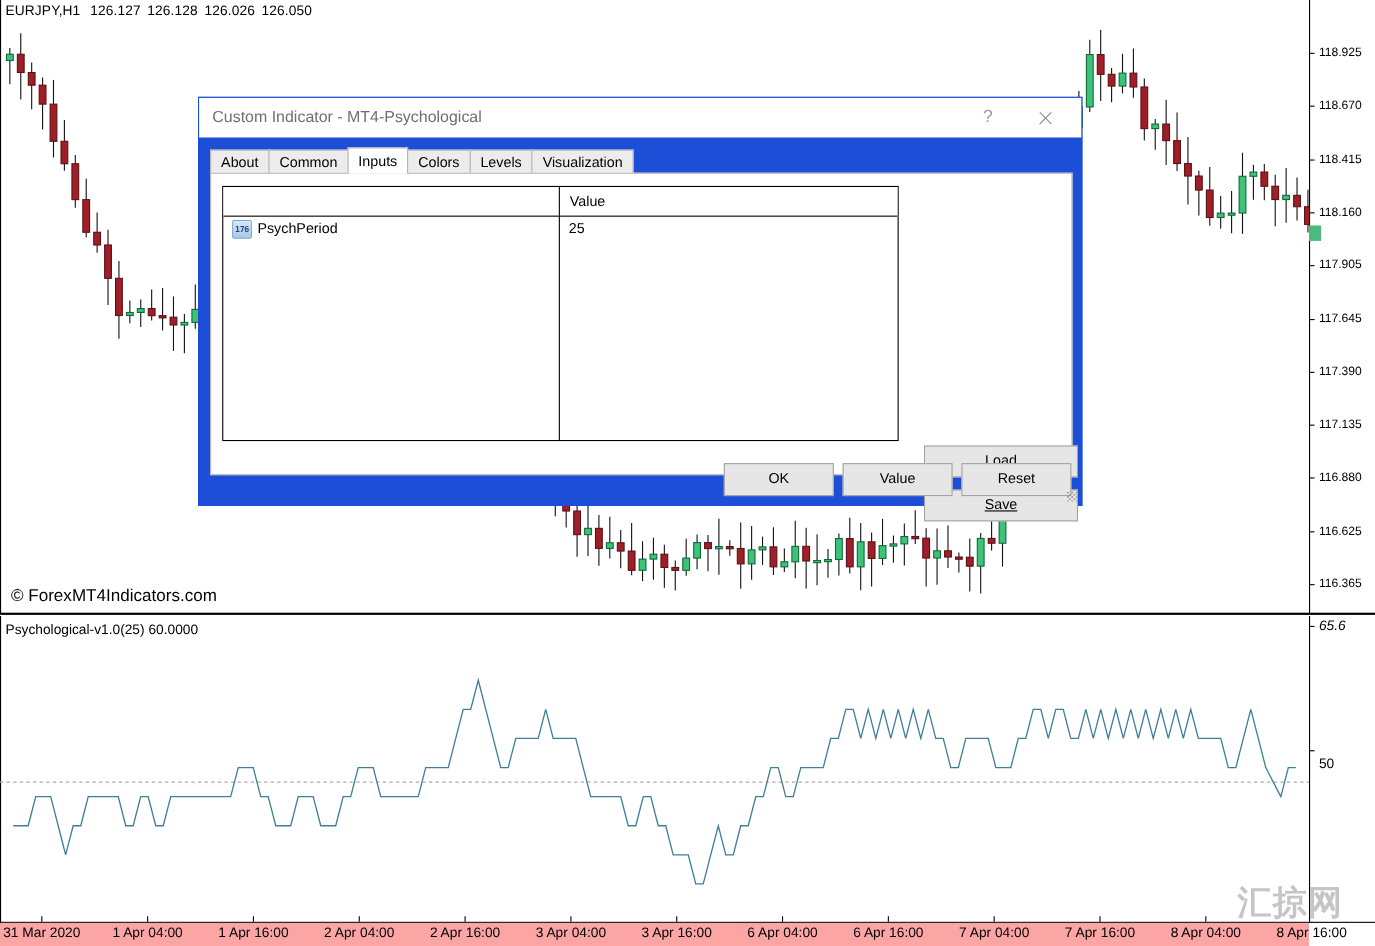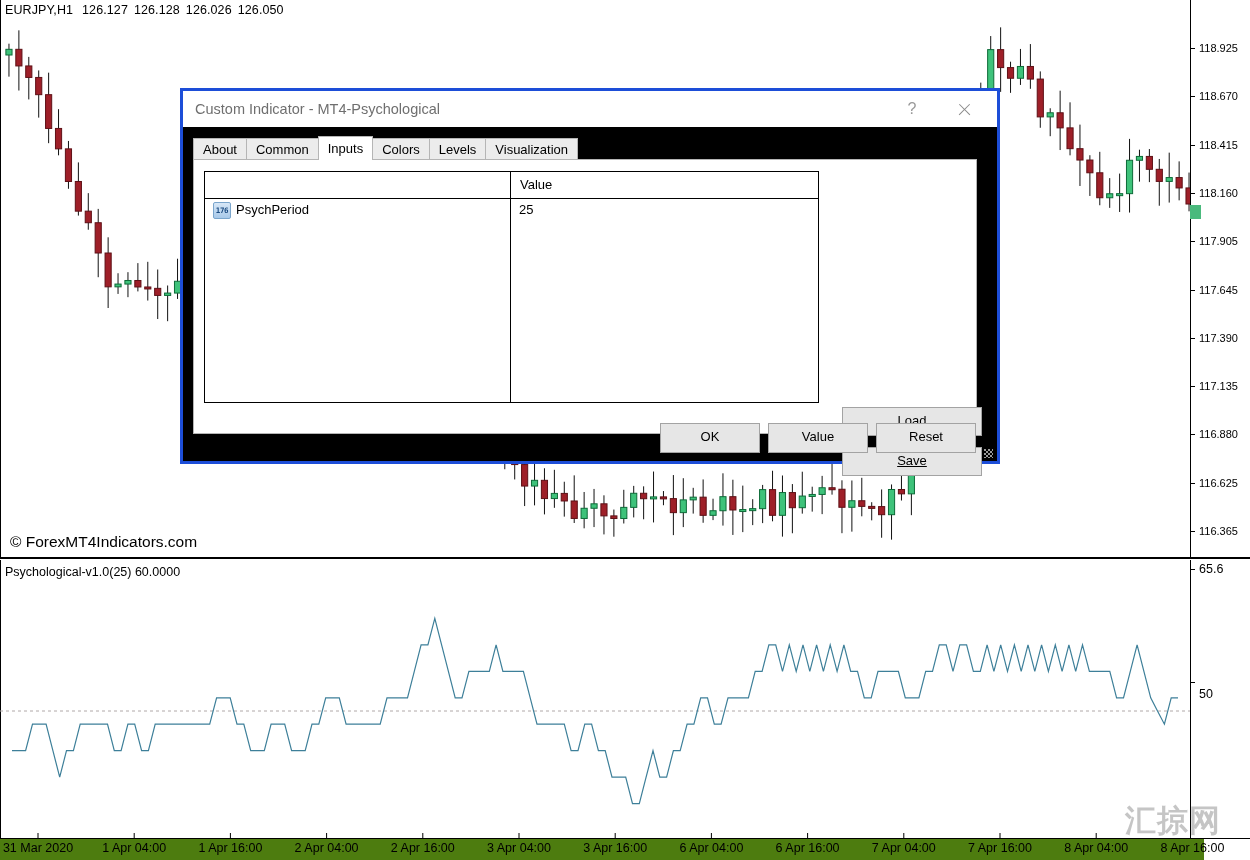--- a/index.html
+++ b/index.html
@@ -48,39 +48,38 @@
   }
   .ind-scale-label{
     position:absolute;left:9px;font-size:12.5px;color:#000;
     transform:translateY(-50%);white-space:nowrap;
   }
   .cur-price-tag{
     position:absolute;right:0;width:12px;height:14px;background:#4aba7d;
   }
 
   
-  #time-axis{position:absolute;left:0;top:839px;width:1190px;height:21px;background:#4d7c0f;padding-left:14px;}
+  #time-axis{position:absolute;left:0;top:839px;width:1190px;height:21px;background:#fca5a5;}
   .time-label{
     position:absolute;top:2px;font-size:12.5px;color:#000;white-space:nowrap;
     transform:translateX(-50%);
   }
 
   
   #watermark{
     position:absolute;left:1125px;top:800px;font-size:31px;font-weight:bold;
     color:rgba(150,150,150,.55);letter-spacing:1px;
     font-family:"DejaVu Sans",sans-serif;pointer-events:none;white-space:nowrap;
   }
 
   
   #dialog{
     position:absolute;left:180px;top:88px;width:802px;height:370px;
-    background:#000000;border:3px solid #1d4ed8;
+    background:#1d4ed8;border:1px solid #1d4ed8;
     box-shadow:0 0 0 0 rgba(0,0,0,0);
-    padding-left:12px;
   }
   #dlg-titlebar{position:absolute;left:0;top:0;width:100%;height:36px;background:#fff;}
   #dlg-title{
     position:absolute;left:12px;top:10px;font-size:14.5px;color:#6f6f6f;white-space:nowrap;
   }
   .dlg-btn{
     position:absolute;top:0;height:36px;width:46px;cursor:default;
     display:flex;align-items:center;justify-content:center;
   }
   #dlg-help{right:62px;}
@@ -460,21 +459,21 @@
         <line x1="615.2" x2="615.2" y1="273" y2="278" stroke="#000" stroke-width="1"></line>
         <line x1="711.4" x2="711.4" y1="273" y2="278" stroke="#000" stroke-width="1"></line>
         <line x1="807.6" x2="807.6" y1="273" y2="278" stroke="#000" stroke-width="1"></line>
         <line x1="903.8000000000001" x2="903.8000000000001" y1="273" y2="278" stroke="#000" stroke-width="1"></line>
         <line x1="1000" x2="1000" y1="273" y2="278" stroke="#000" stroke-width="1"></line>
         <line x1="1096.2" x2="1096.2" y1="273" y2="278" stroke="#000" stroke-width="1"></line>
         <line x1="1192.4" x2="1192.4" y1="273" y2="278" stroke="#000" stroke-width="1"></line>
       </svg>
     <div class="scale" id="ind-scale" style="width:60px;left:1190px;right:auto;height:278px;">
       <div class="scale-sep" style="left:0;height:278px;"></div>
-    <div class="ind-scale-label" style="top: 9px;">65.6</div>
+    <div class="ind-scale-label" style="top: 9px; font-style: italic;">65.6</div>
         <div class="scale-tick" style="top: 9px;"></div>
         <div class="ind-scale-label" style="top: 134px;">50</div>
         <div class="scale-tick" style="top: 122px;"></div>
       </div>
   </div>
 
   <div id="ind-label">Psychological-v1.0(25) 60.0000</div>
 
   <div class="pane-divider" id="bottom-rule"></div>
 

